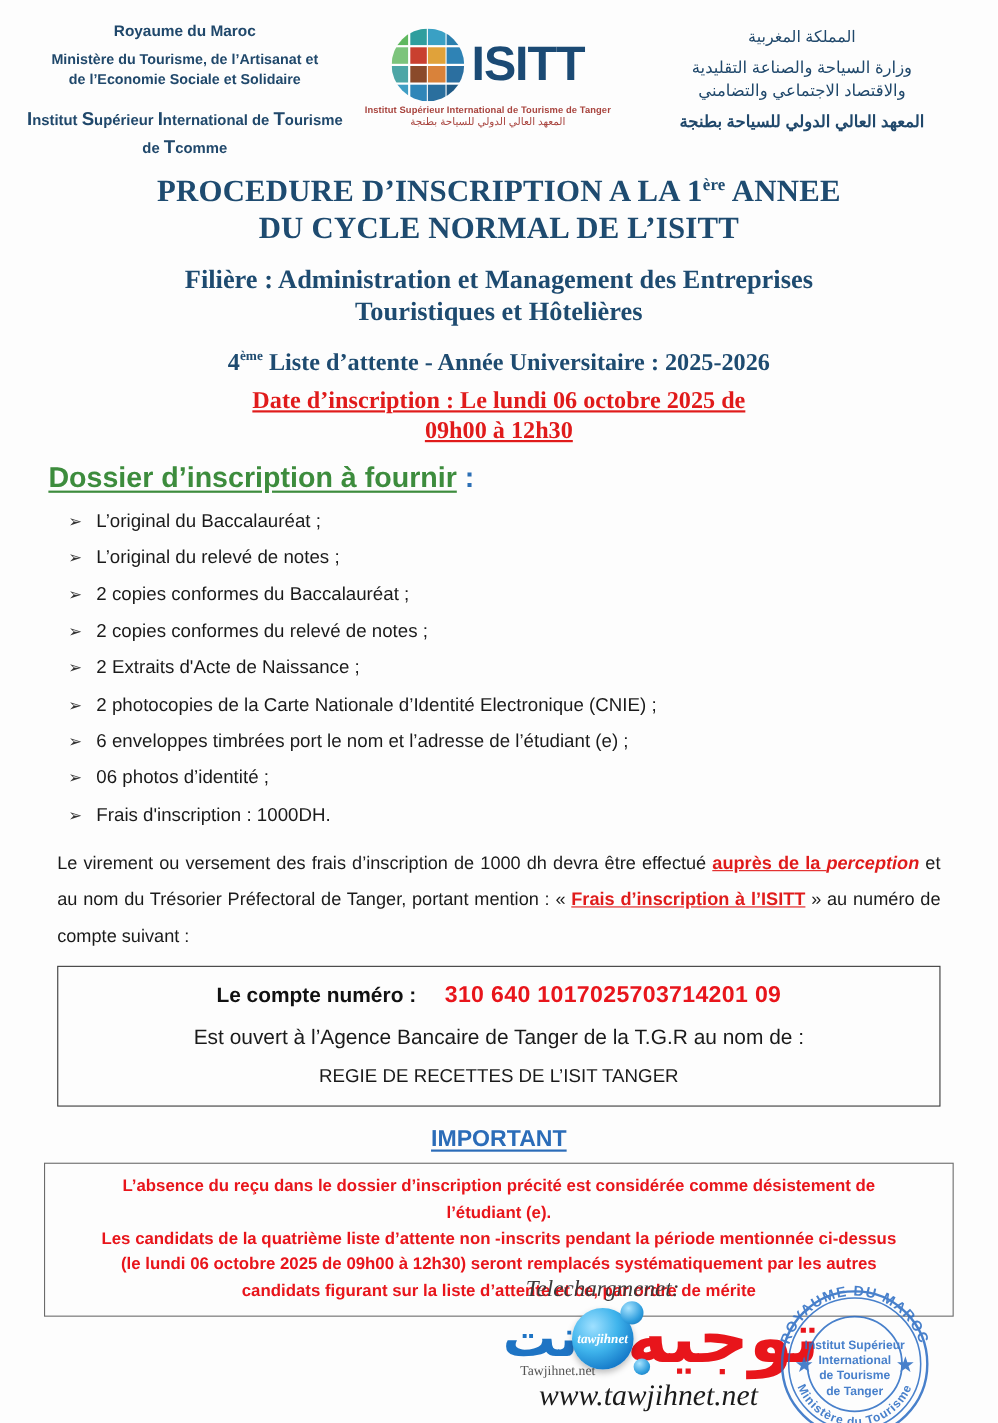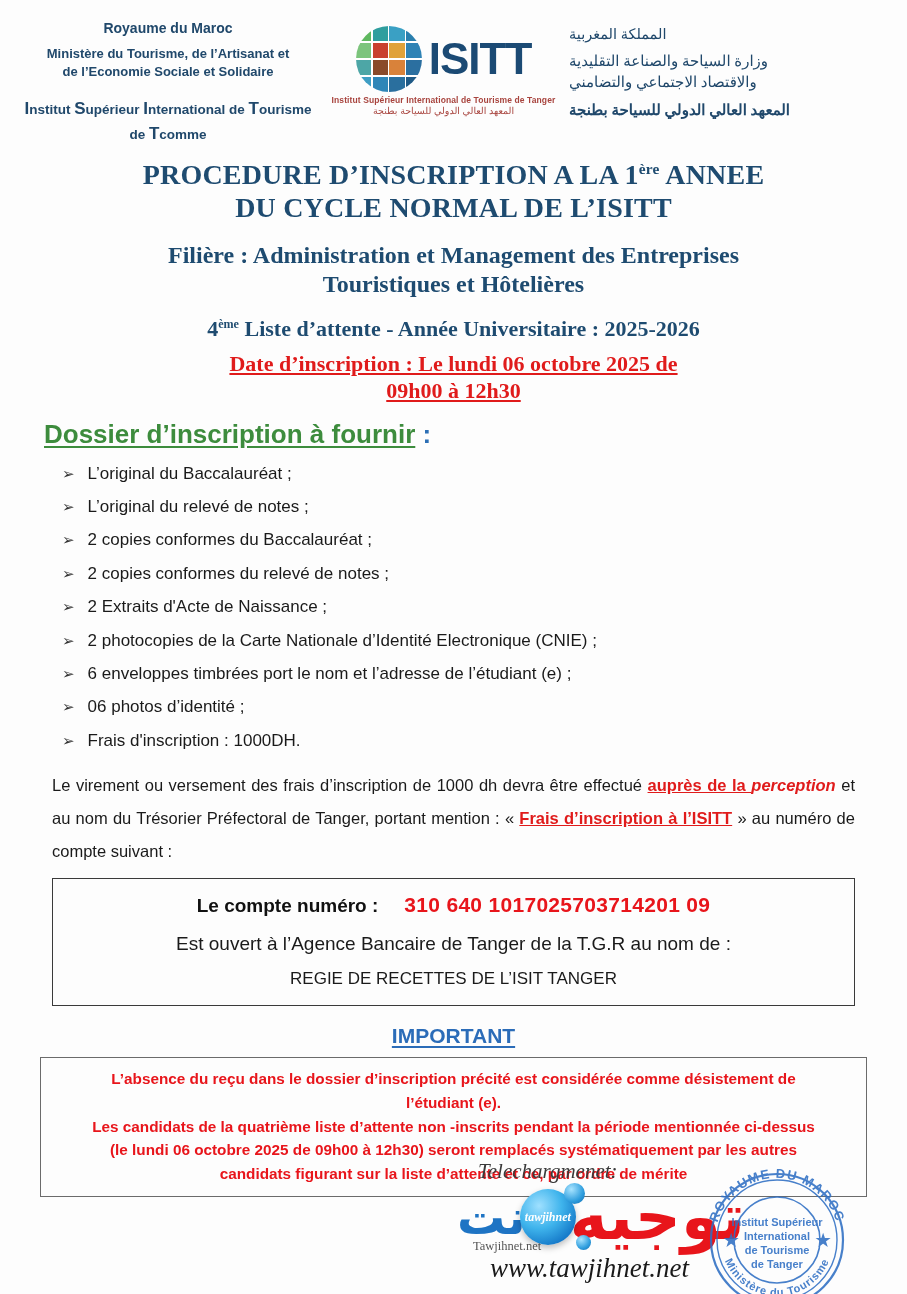--- a/index.html
+++ b/index.html
@@ -84,27 +84,27 @@
   }
   .logo-sub-ar {
     font-size: 9.5px;
     color: #a8443e;
     direction: rtl;
     letter-spacing: 1.5px;
   }
 
   .hdr-ar {
     width: 320px;
-    text-align: left;
+    text-align: center;
     direction: rtl;
     color: #20486b;
     font-size: 15px;
     line-height: 1.7;
     padding-top: 10px;
-    font-family: Liberation Serif, serif;
+    font-family: Liberation Sans, sans-serif;
   }
   .hdr-ar .l1 { font-size: 14.5px; margin-bottom: 4px; }
   .hdr-ar .l2, .hdr-ar .l3 { font-size: 15px; line-height: 1.45; }
   .hdr-ar .l4 { font-size: 15px; font-weight: bold; margin-top: 4px; }
 
   
   .titles { text-align: center; color: #1e4b70; font-family: "Liberation Serif", serif; }
   .t-main {
     font-size: 28px;
     font-weight: bold;

